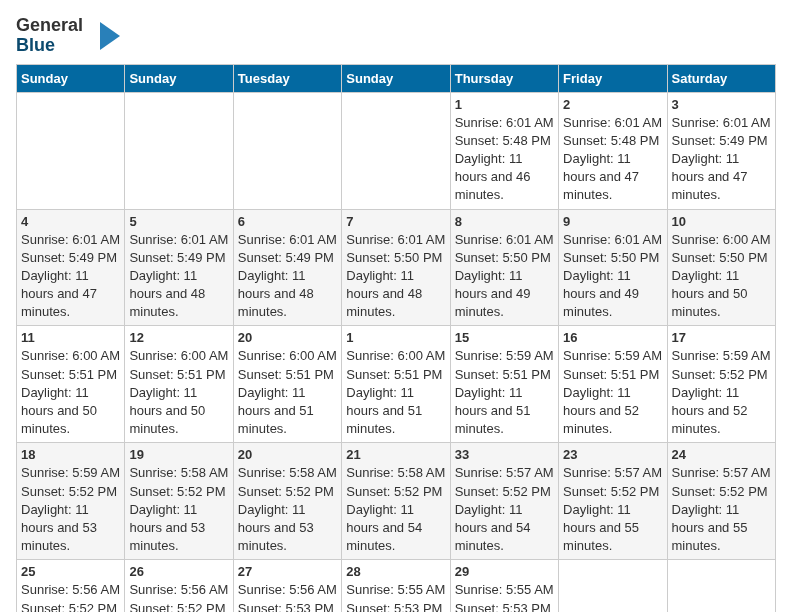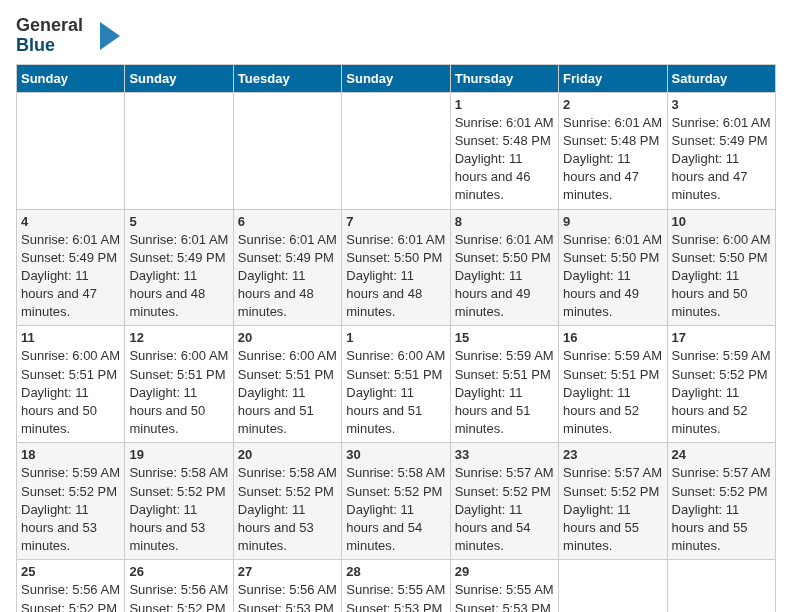--- a/index.html
+++ b/index.html
@@ -259,21 +259,21 @@
 and 53 minutes.</div>
         </td>
         <td>
           <span class="cell-day">20</span>
           <div class="cell-info">Sunrise: 5:58 AM
 Sunset: 5:52 PM
 Daylight: 11 hours
 and 53 minutes.</div>
         </td>
         <td>
-          <span class="cell-day">30</span>
+          <span class="cell-day">21</span>
           <div class="cell-info">Sunrise: 5:58 AM
 Sunset: 5:52 PM
 Daylight: 11 hours
 and 54 minutes.</div>
         </td>
         <td>
           <span class="cell-day">33</span>
           <div class="cell-info">Sunrise: 5:57 AM
 Sunset: 5:52 PM
 Daylight: 11 hours

